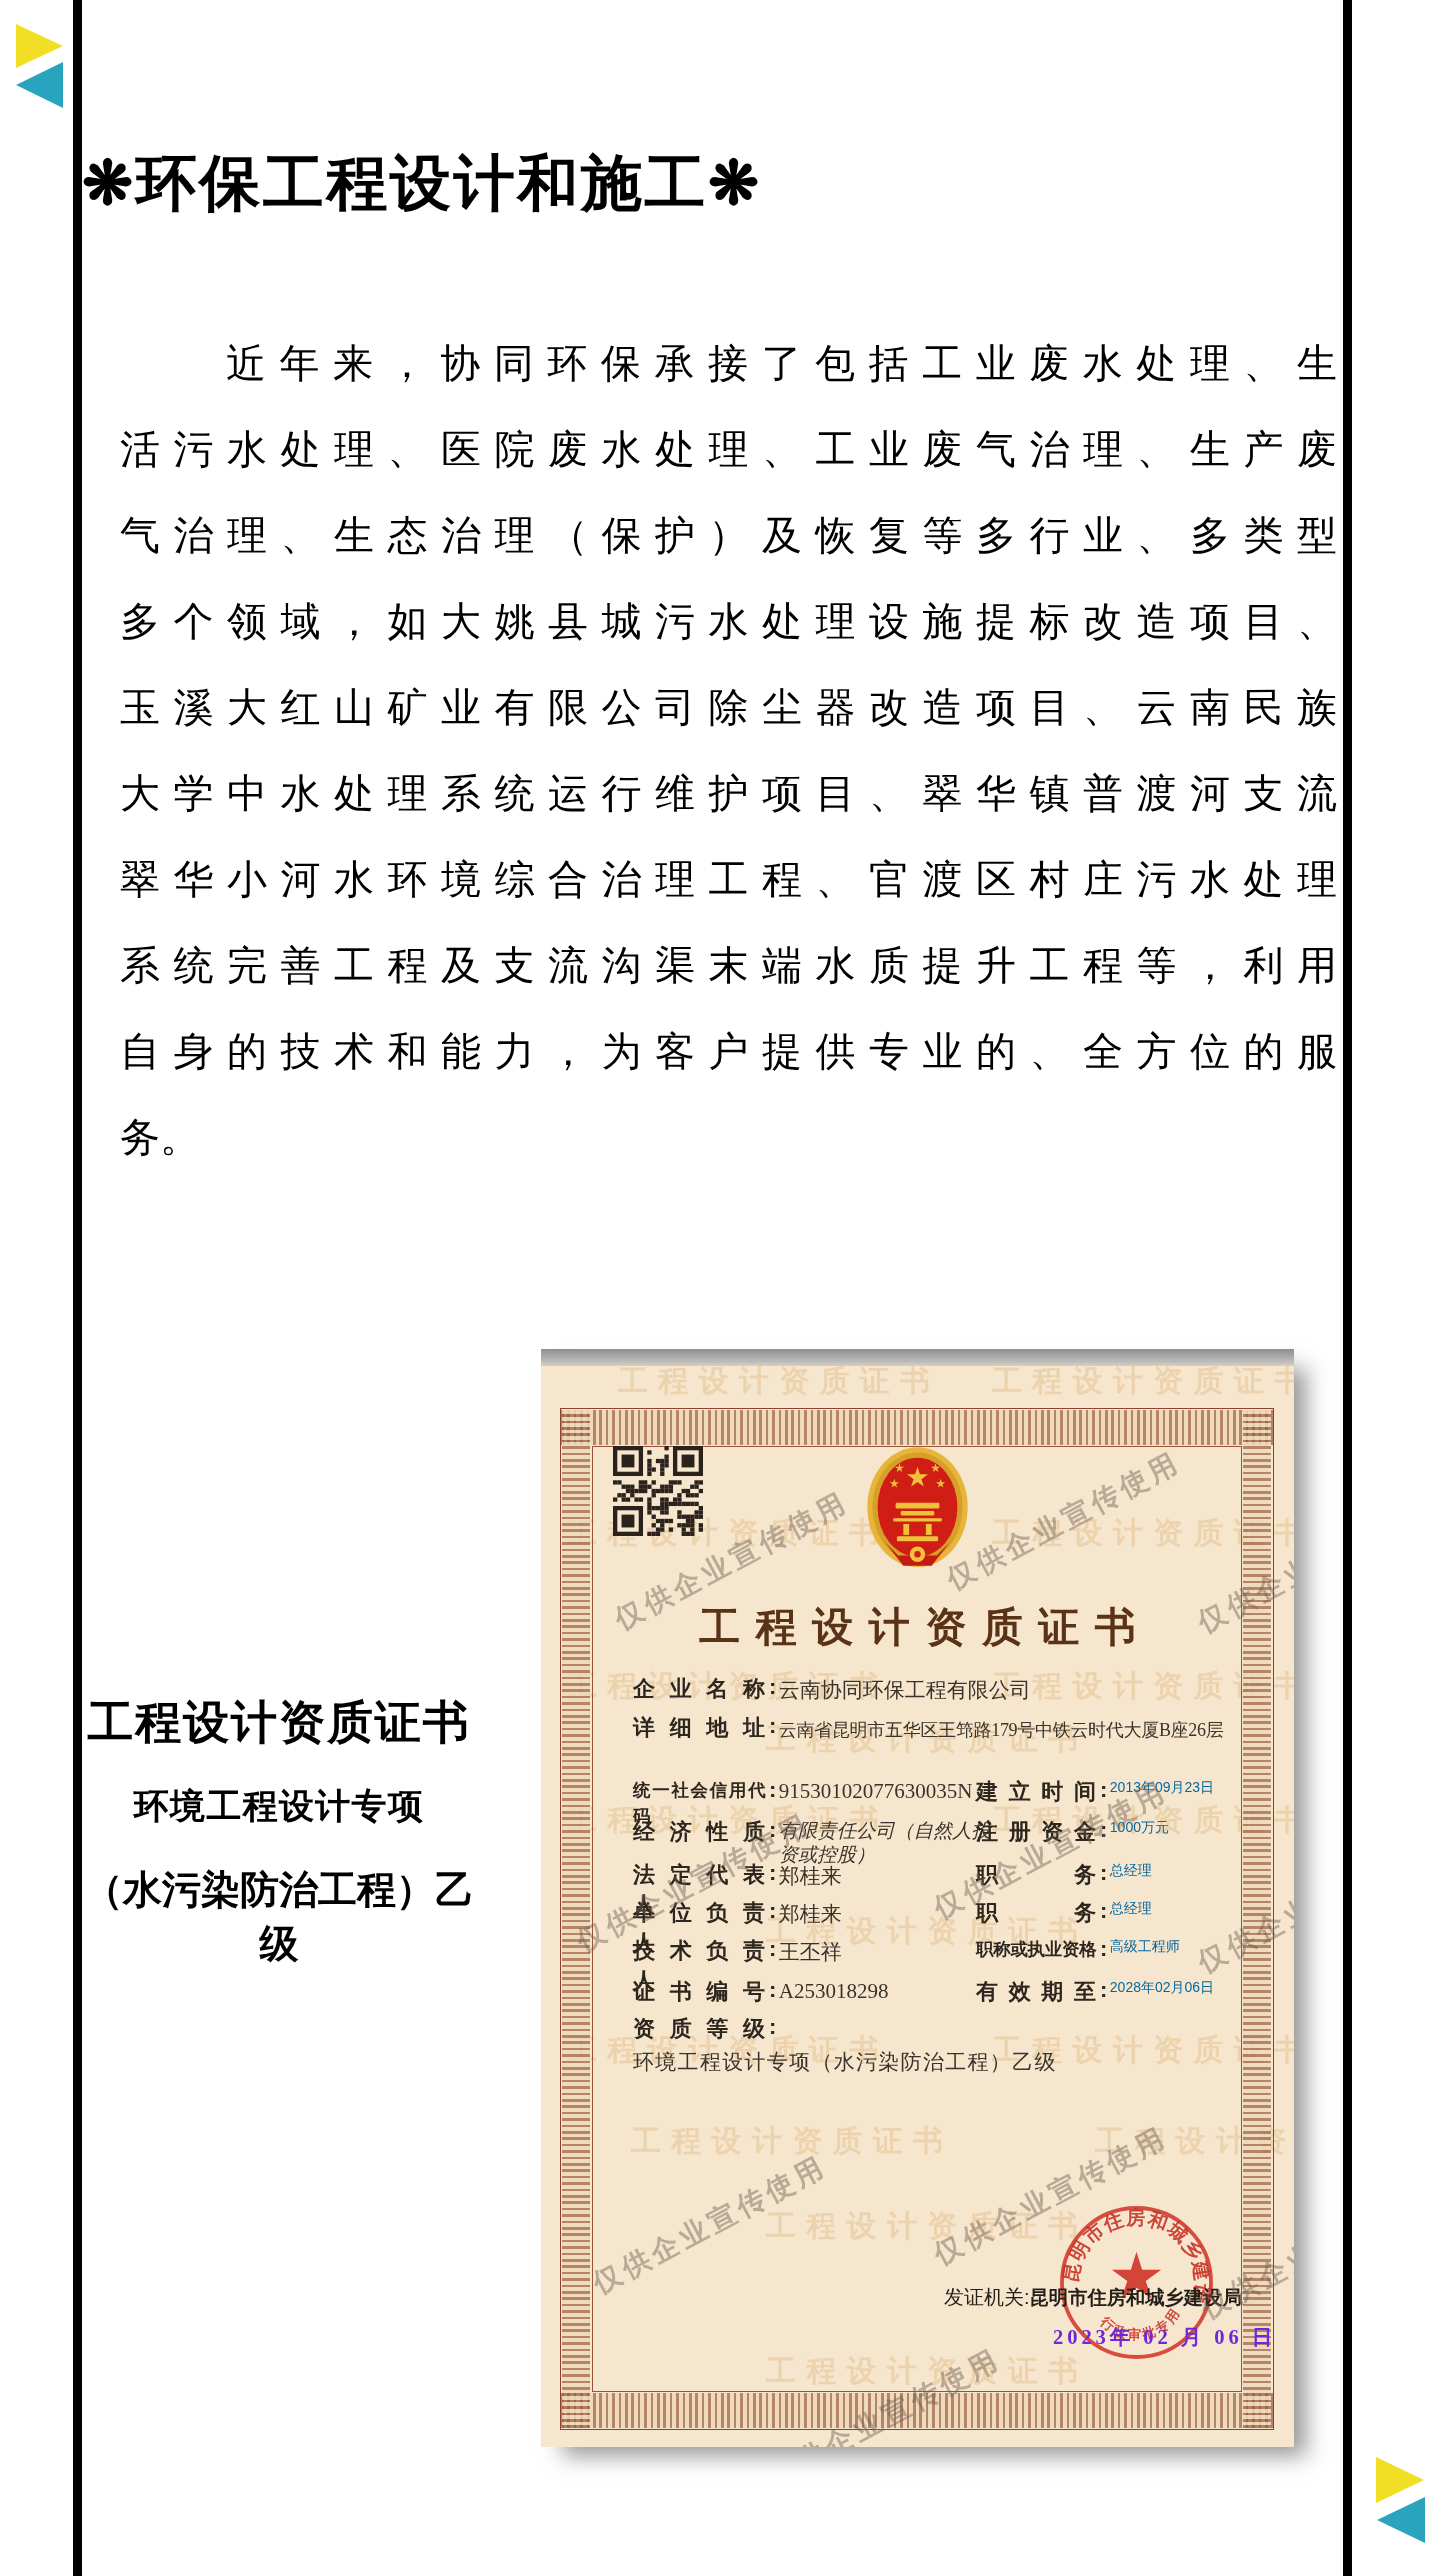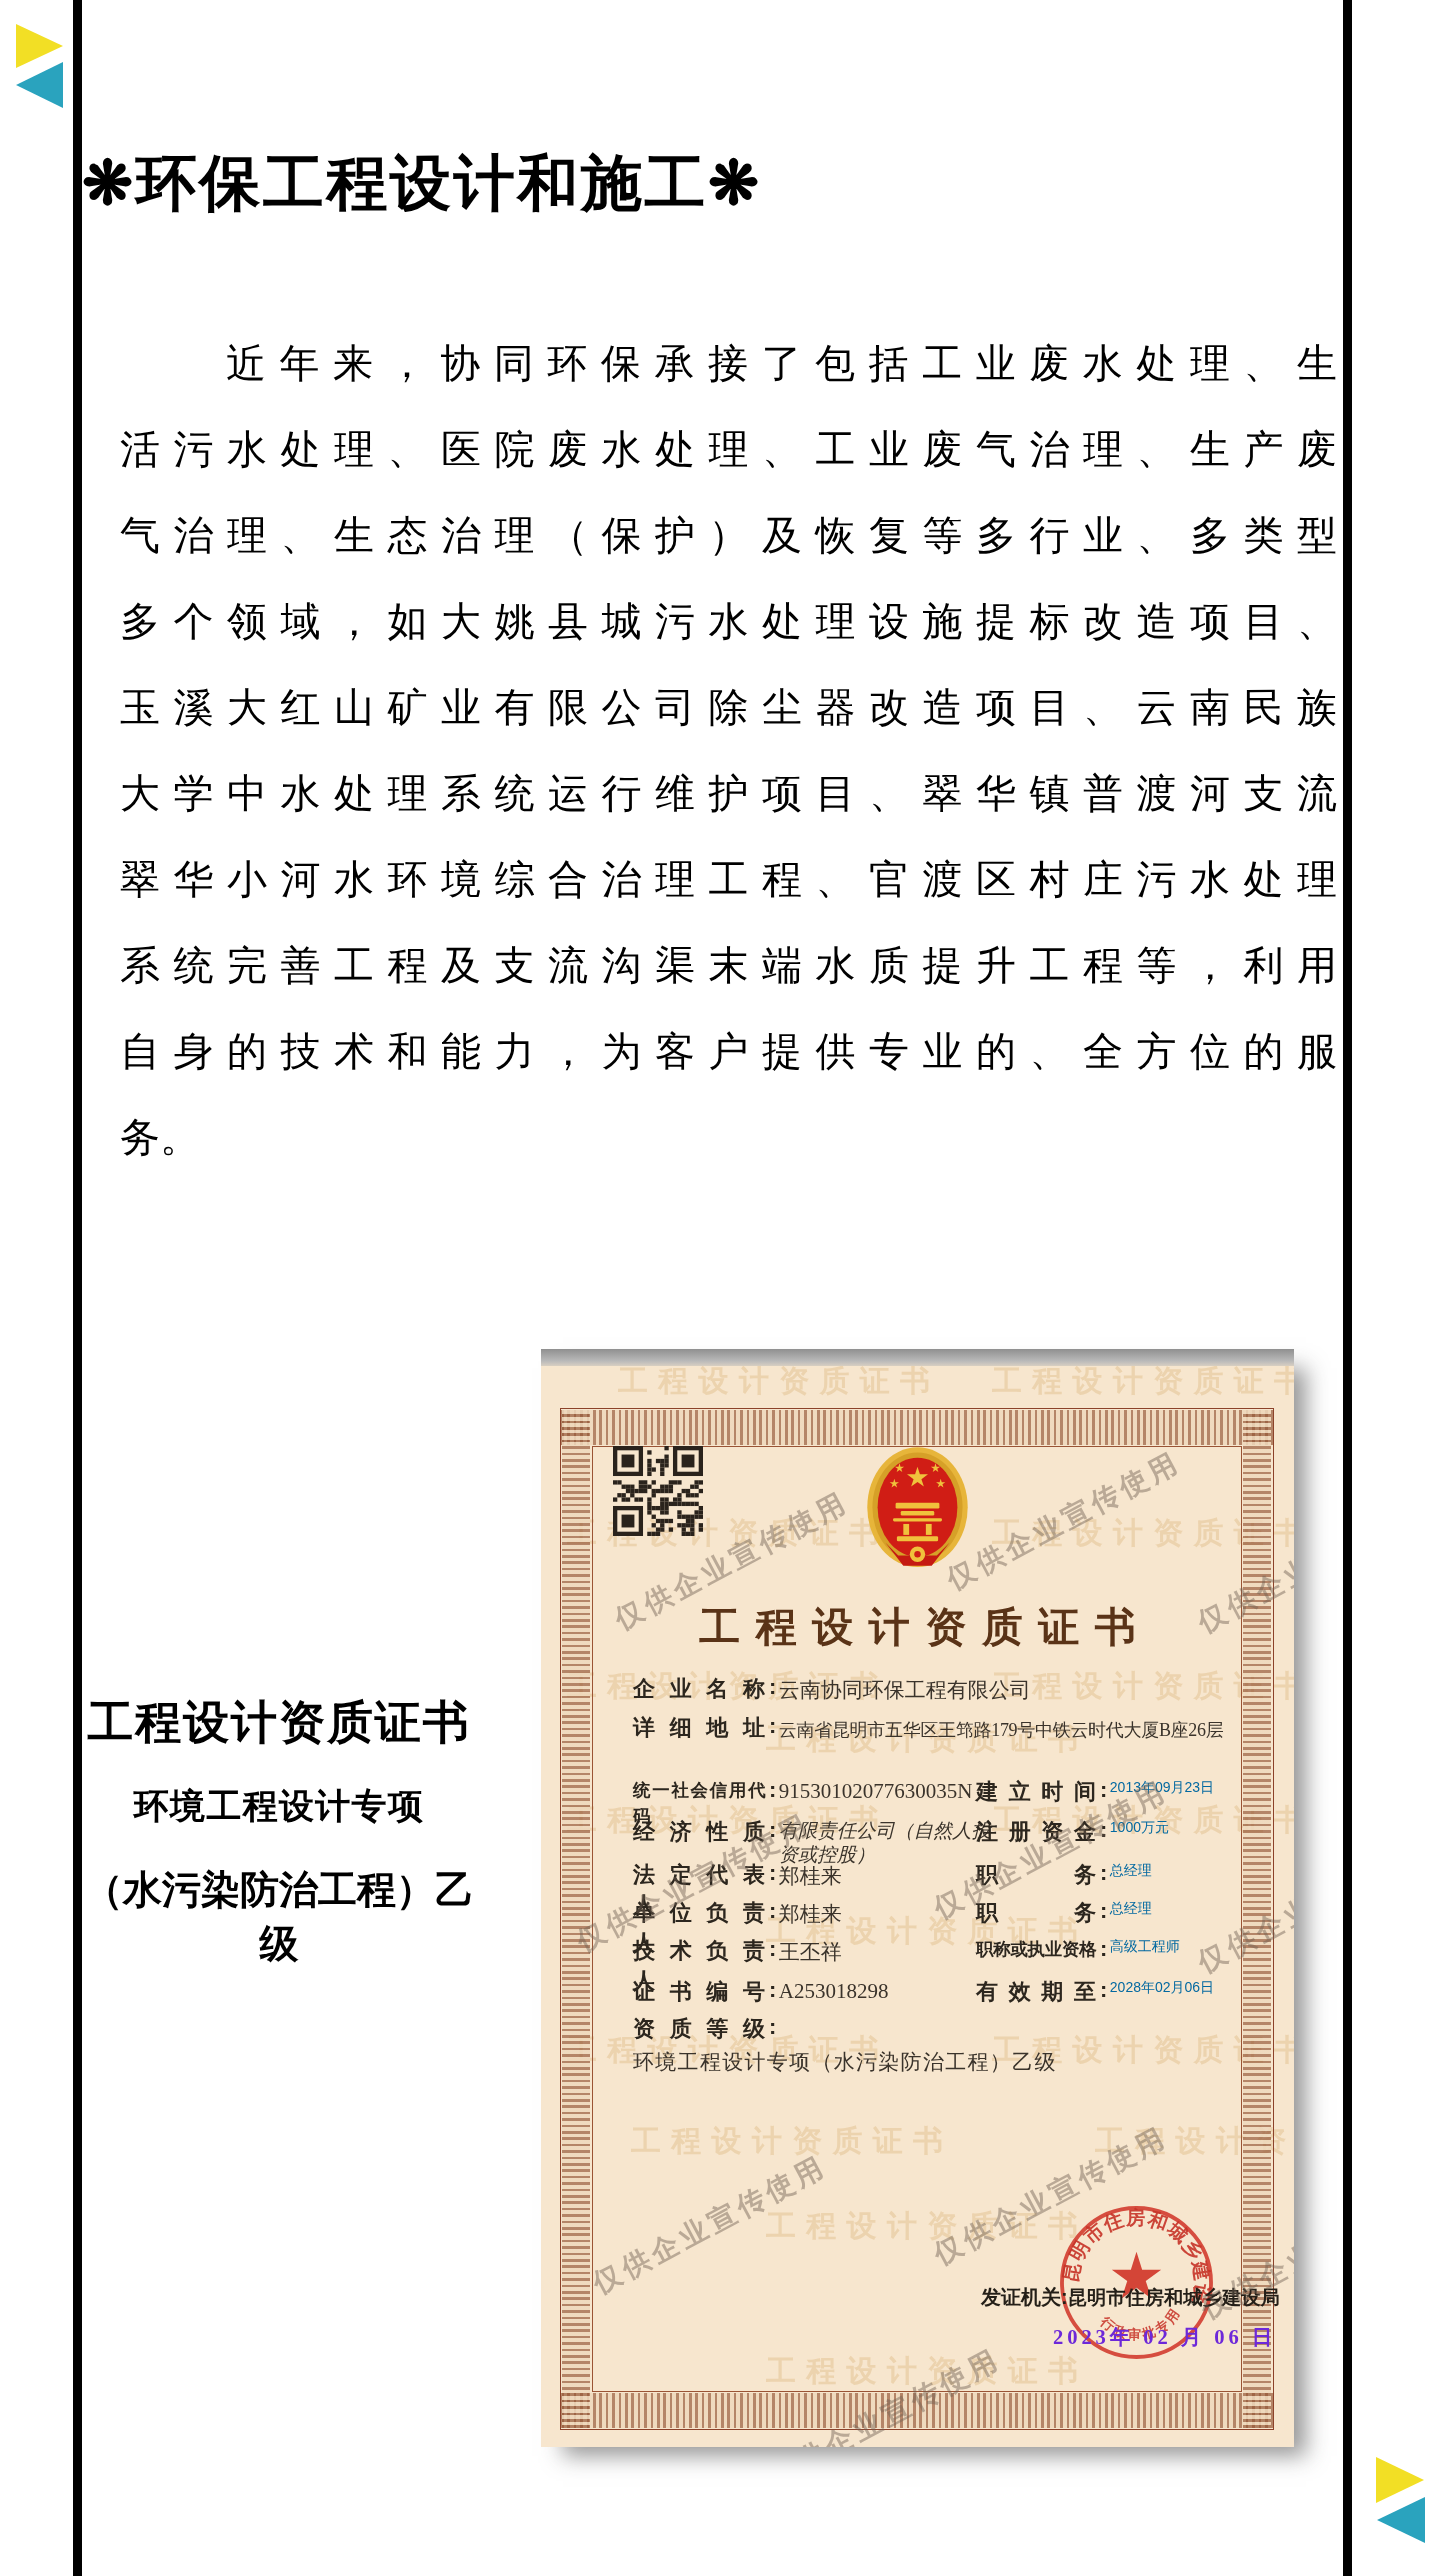--- a/index.html
+++ b/index.html
@@ -81,21 +81,21 @@
   .rcol{position:absolute;left:343px;top:0;white-space:nowrap;}
   .lbl2{display:inline-block;width:120px;font-size:22px;font-weight:800;text-align:justify;text-align-last:justify;vertical-align:top;color:#2c261e;}
   .rcol.smalllbl2 .lbl2{font-size:17.4px;letter-spacing:-0.6px;line-height:26px;}
   .val2{display:inline-block;font-size:14px;vertical-align:top;padding-top:1.9px;color:#0369a1;
     font-family:Liberation Sans, sans-serif;}
   .grade-line{position:absolute;left:92px;top:699px;font-size:21px;letter-spacing:1.3px;color:#3a332b;z-index:3;
     font-family:"Liberation Serif","DejaVu Serif",serif;}
 
   
   .issuer{position:absolute;left:403px;top:935px;z-index:6;white-space:nowrap;}
-  .issuer .ilabel{font-size:20px;font-weight:700;color:#241f18;margin-left:37px;}
+  .issuer .ilabel{font-size:20px;font-weight:400;color:#241f18;}
   .issuer .ivalue{font-size:19.3px;font-weight:700;color:#241f18;font-family:"Liberation Serif","DejaVu Serif",serif;}
   .issue-date{position:absolute;left:512px;top:974px;z-index:6;font-size:20.6px;font-weight:700;color:#6d28d9;
     letter-spacing:3.9px;font-family:"Liberation Serif","DejaVu Serif",serif;white-space:nowrap;}
 
   
   .seal{position:absolute;left:512px;top:850px;width:167px;height:167px;z-index:5;opacity:.92;}
 
   
   .wm{position:absolute;font-size:28px;font-weight:700;letter-spacing:4.5px;color:rgba(110,96,82,.45);
     transform:rotate(-28deg);white-space:nowrap;z-index:7;font-family:"Liberation Sans",sans-serif;}

